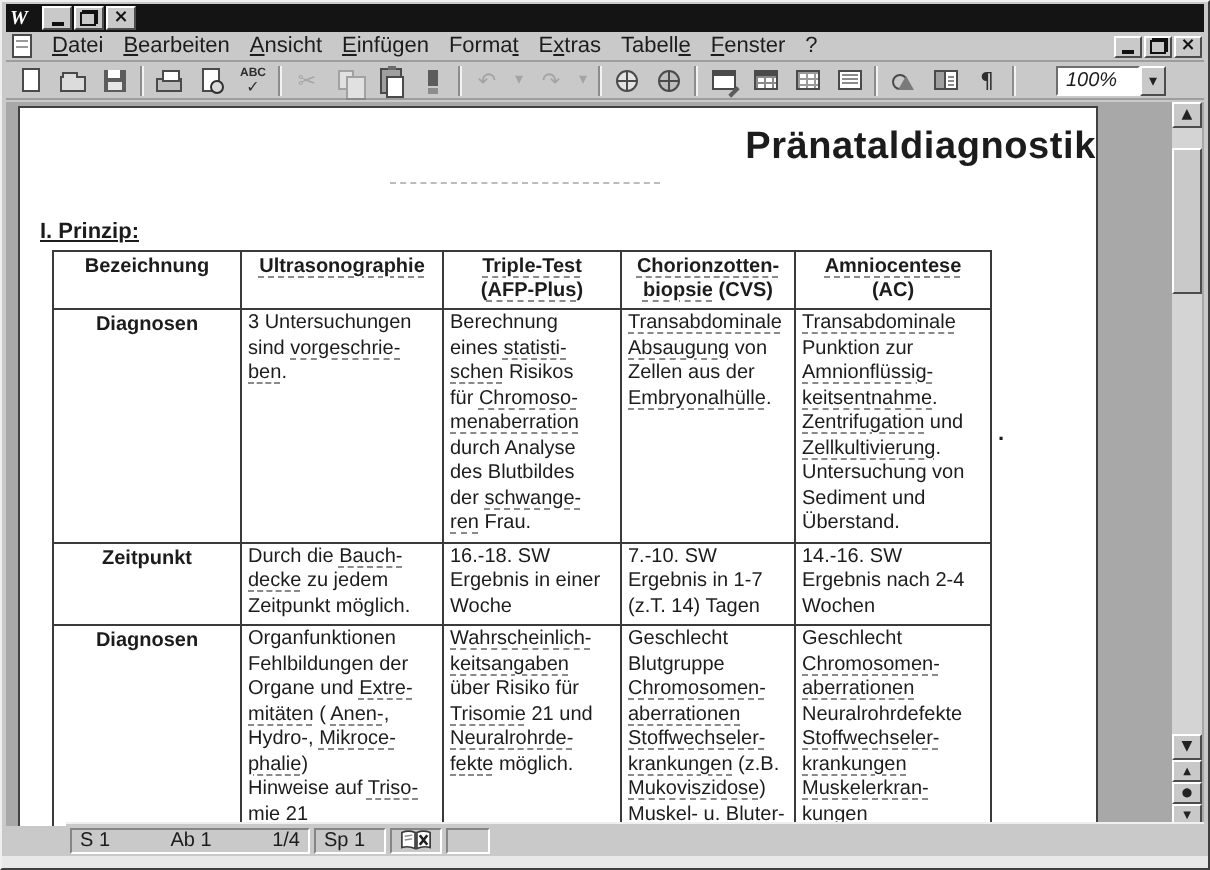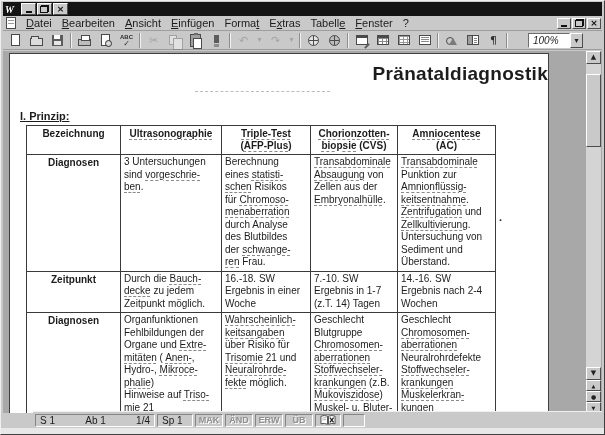--- a/index.html
+++ b/index.html
@@ -345,26 +345,20 @@
 
   <div class="statusbar">
     <span class="spanel p1">
       <span>S 1</span>
       <span>Ab 1</span>
       <span>1/4</span>
     </span>
     <span class="spanel p3">
       <span>Sp 1</span>
     </span>
-    <span style="display:flex;gap:2px;">
-        <span class="spanel sind">MAK</span>
-        <span class="spanel sind">ÄND</span>
-        <span class="spanel sind">ERW</span>
-        <span class="spanel sind">ÜB</span>
-      </span>
     <span class="spanel sbook">
       <svg width="17" height="12" viewBox="0 0 17 12">
         <path d="M1 2 Q4.5 0.5 8 2 L8 10.5 Q4.5 9 1 10 Z" fill="#ffffff" stroke="#3a3a3a" stroke-width="0.9"></path>
         <path d="M16 2 Q12.5 0.5 9 2 L9 10.5 Q12.5 9 16 10 Z" fill="#ffffff" stroke="#3a3a3a" stroke-width="0.9"></path>
         <path d="M2.5 4 L6.5 3.4 M2.5 6 L6.5 5.4" stroke="#8a8a8a" stroke-width="0.7"></path>
         <path d="M10.5 3.5 L14.5 8.5 M14.5 3.5 L10.5 8.5" stroke="#222" stroke-width="1.4"></path>
       </svg>
     </span>
     <span class="spanel sempty"></span>
     <span class="sfill"></span>

